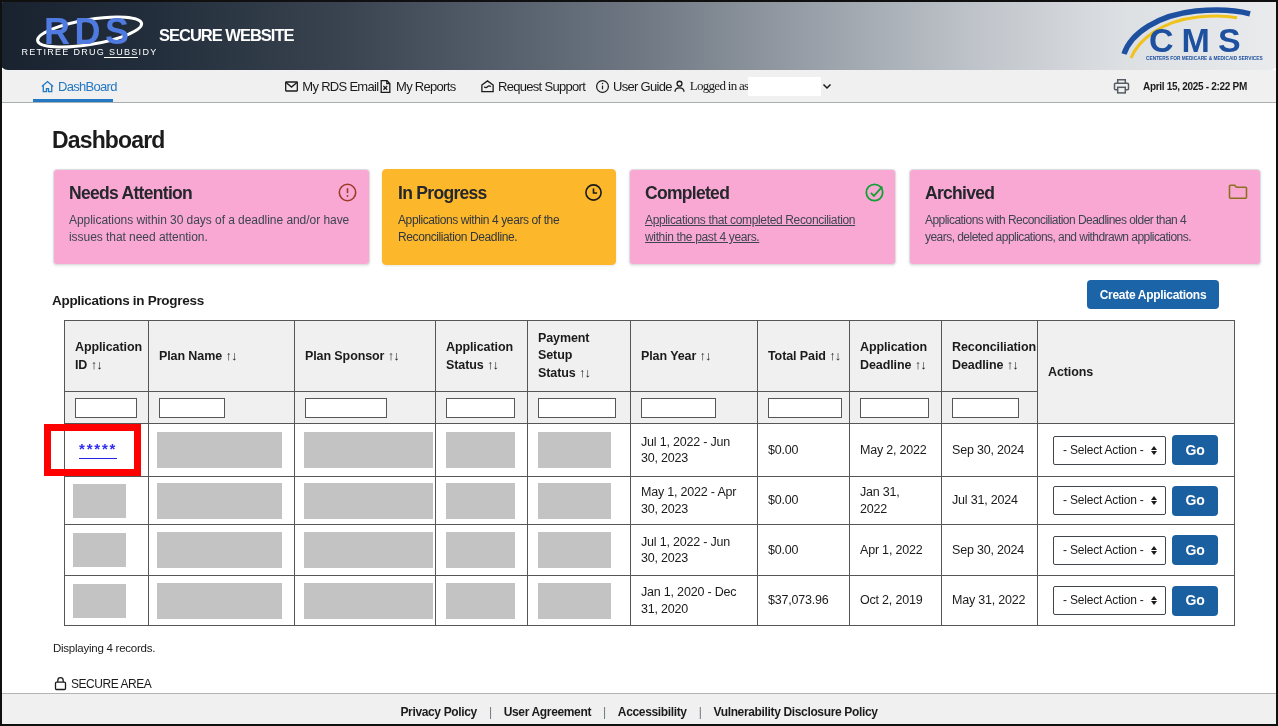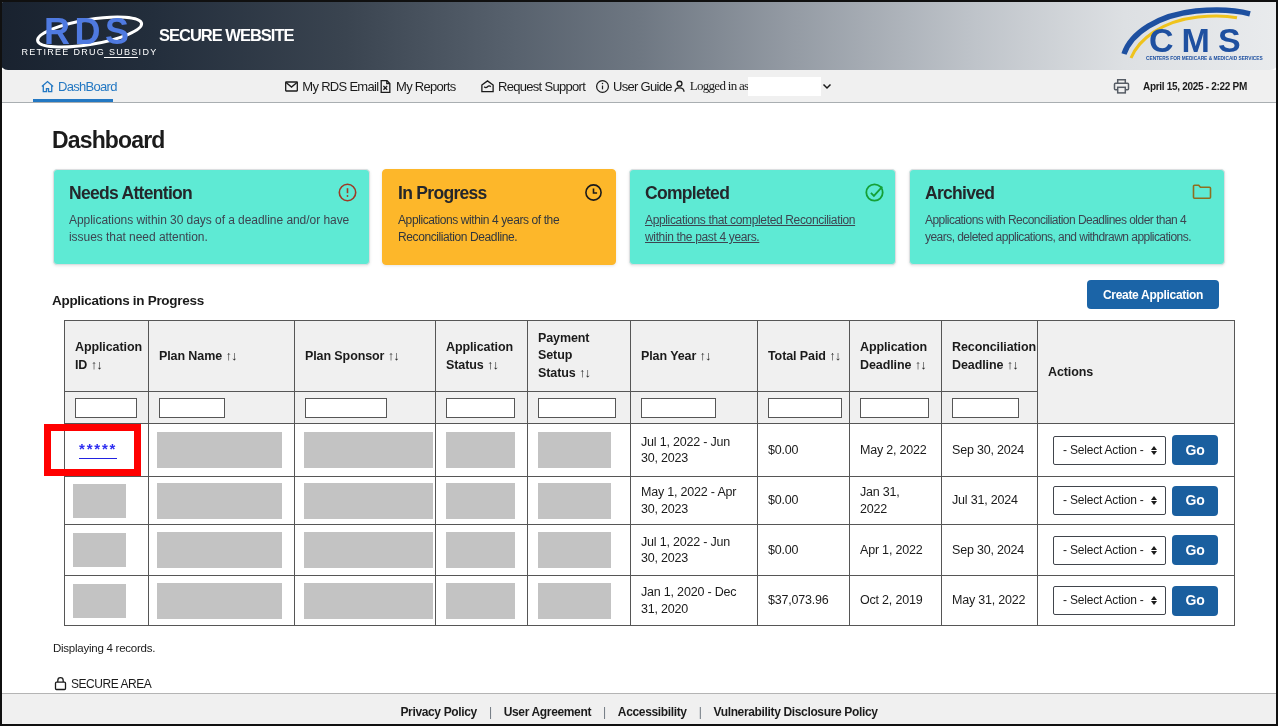--- a/index.html
+++ b/index.html
@@ -19,21 +19,21 @@
 .nav { position:absolute; left:0; top:70px; width:1278px; height:33px; background:#f0f0f0; border-bottom:1px solid #a9aeb1; }
 .nitem { position:absolute; top:0; height:32px; display:flex; align-items:center; gap:3px; font-size:13px; letter-spacing:-0.7px; color:#1b1b1b; white-space:nowrap; }
 .nitem svg { flex:0 0 auto; }
 .nactive { color:#2378c3; }
 .nunderline { position:absolute; left:33px; top:29px; width:80px; height:3px; background:#2378c3; }
 .navdate { position:absolute; top:0; height:32px; display:flex; align-items:center; gap:13px; font-size:10px; letter-spacing:-0.3px; font-weight:bold; color:#1b1b1b; }
 
 
 .h1 { position:absolute; left:52px; top:127px; font-size:23px; font-weight:bold; color:#1b1b1b; letter-spacing:-0.85px; }
 
-.card { position:absolute; top:169px; height:96px; background:#5eead4; border:1px solid #dcdee0; border-radius:4px; box-shadow:0 1px 3px rgba(0,0,0,0.10); padding:13px 15px; }
+.card { position:absolute; top:169px; height:96px; background:#f9a8d4; border:1px solid #dcdee0; border-radius:4px; box-shadow:0 1px 3px rgba(0,0,0,0.10); padding:13px 15px; }
 .card.yellow { background:#fdb72a; border-color:#fdb72a; }
 .ctitle { font-size:17.5px; font-weight:bold; color:#24272b; letter-spacing:-0.7px; }
 .cbody { margin-top:8px; font-size:12px; line-height:17px; color:#3d4551; white-space:nowrap; }
 .card.yellow .cbody { color:#32373d; }
 .cicon { position:absolute; top:13px; right:12px; }
 
 .sectitle { position:absolute; left:52px; top:293px; font-size:13.5px; letter-spacing:-0.3px; font-weight:bold; color:#1b1b1b; }
 .createbtn { position:absolute; left:1087px; top:280px; width:132px; height:29px; background:#1b64a7; color:#fff; font-size:12px; font-weight:bold; border-radius:4px; display:flex; align-items:center; justify-content:center; letter-spacing:-0.3px; }
 
 
@@ -167,30 +167,30 @@
       </svg>
   </div>
   <div class="card" style="left:629px; width:267px;">
     <div class="ctitle">Completed</div>
     <div class="cbody" style="letter-spacing:-0.35px;text-decoration:underline;">Applications that completed Reconciliation<br>within the past 4 years.</div>
     <svg class="cicon" style="right:9px; top:11.5px;" width="21" height="20" viewBox="0 0 21 20" fill="none" stroke="#15a037" stroke-width="1.8">
         <circle cx="9.5" cy="10.5" r="8.2"></circle>
         <path d="M5.9 10.9l3 3 8.4-9.2"></path>
       </svg>
   </div>
-  <div class="card" style="left:909px; width:316px;">
+  <div class="card" style="left:909px; width:352px;">
     <div class="ctitle">Archived</div>
     <div class="cbody" style="letter-spacing:-0.54px;">Applications with Reconciliation Deadlines older than 4<br>years, deleted applications, and withdrawn applications.</div>
     <svg class="cicon" width="20" height="17" viewBox="0 0 20 17" fill="none" stroke="#8e6f1f" stroke-width="1.6">
         <path d="M1.5 3.2a1 1 0 0 1 1-1h4.2l1.7 2h9.1a1 1 0 0 1 1 1v9a1 1 0 0 1-1 1H2.5a1 1 0 0 1-1-1z"></path>
       </svg>
   </div>
 
   <div class="sectitle">Applications in Progress</div>
-  <div class="createbtn">Create Application</div>
+  <div class="createbtn">Create Applications</div>
 
   <table class="apps">
     <colgroup>
       <col style="width:84px">
         <col style="width:146px">
         <col style="width:141px">
         <col style="width:92px">
         <col style="width:103px">
         <col style="width:127px">
         <col style="width:92px">

